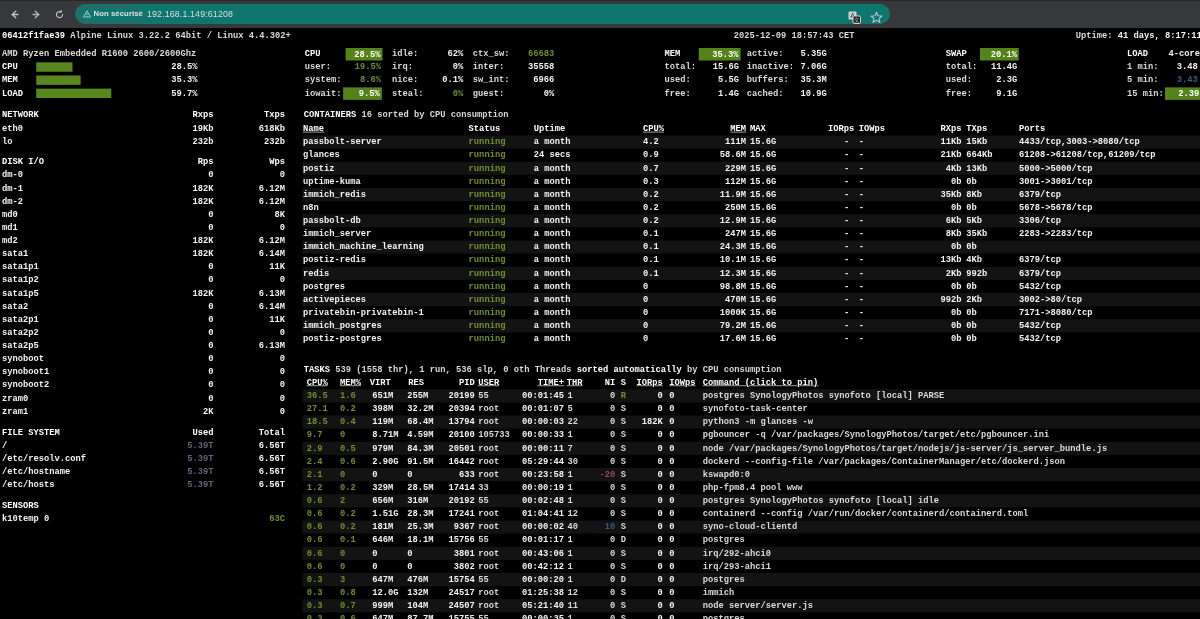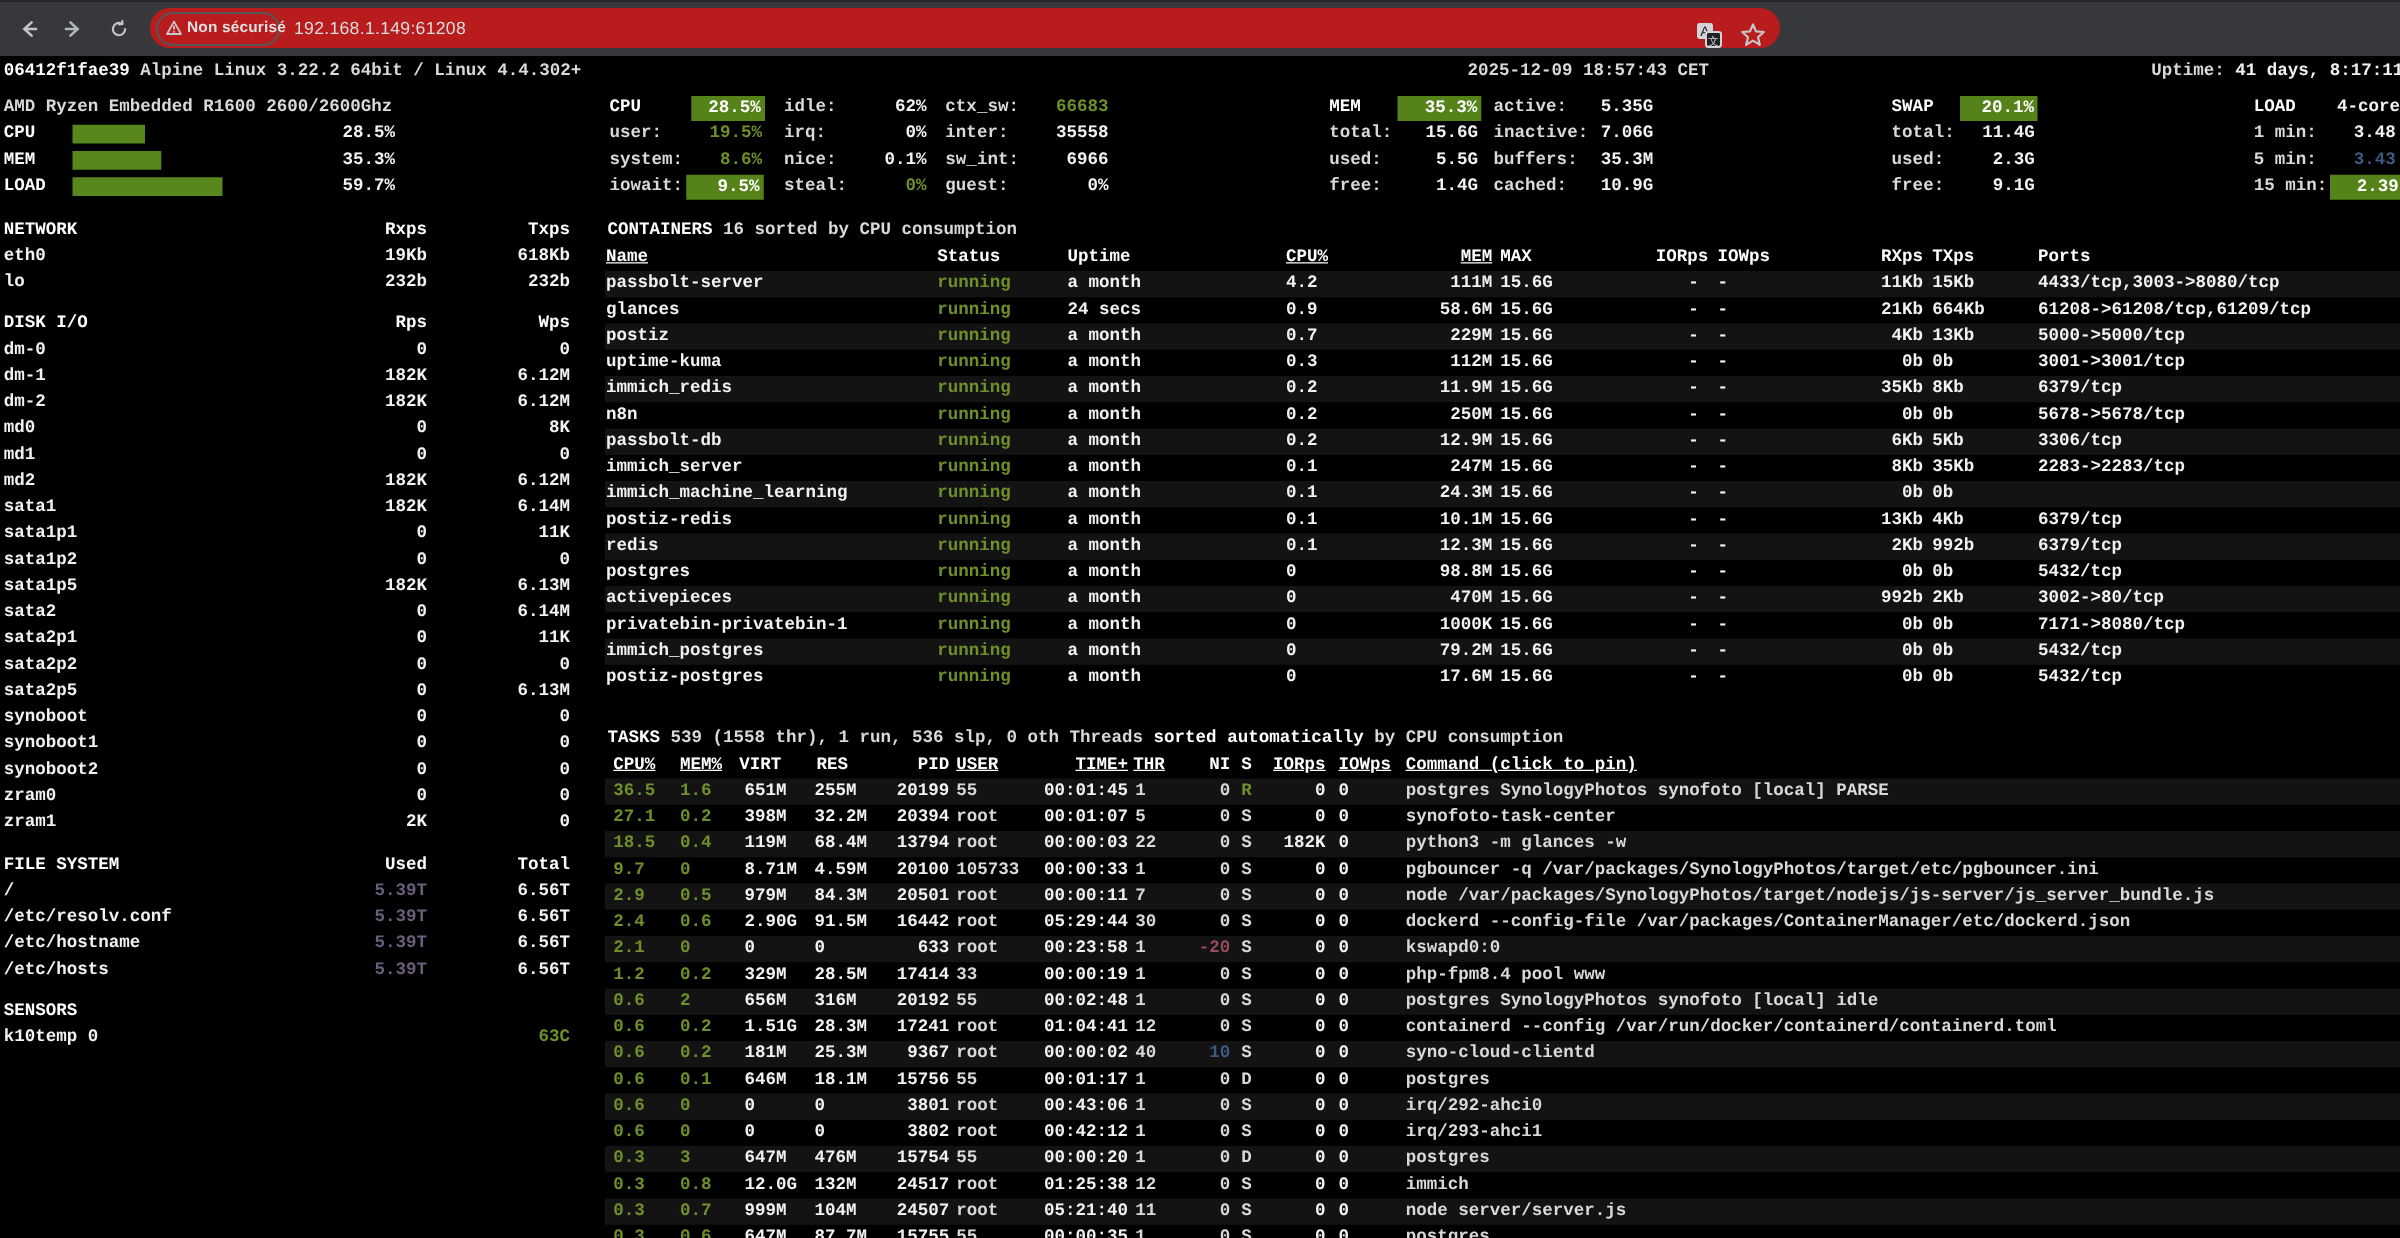--- a/index.html
+++ b/index.html
@@ -1,19 +1,19 @@
 <!DOCTYPE html>
 <html><head><meta charset="utf-8"><title>Glances</title><style>
 
 *{margin:0;padding:0;box-sizing:border-box}
 html,body{background:#000;}
 #frame{position:relative;width:1200px;height:619px;overflow:hidden;background:#000;font-family:"Liberation Sans",sans-serif;}
 #chrome{position:absolute;left:0;top:0;width:1200px;height:28px;background:#37383c;}
 #chrome .topline{position:absolute;left:0;top:0;width:100%;height:1px;background:#26272b;}
-#pill{position:absolute;left:75px;top:4px;width:815px;height:20px;border-radius:10px;background:#b91c1c;}
+#pill{position:absolute;left:75px;top:4px;width:815px;height:20px;border-radius:10px;background:#0f766e;}
 #chip{position:absolute;left:2.5px;top:1.5px;width:62px;height:17px;border-radius:8.5px;border:1px solid #54565a;}
 #page{position:absolute;left:0;top:28px;width:1200px;height:591px;overflow:hidden;background:#000;}
 #inner{position:absolute;left:0;top:0;width:1920px;height:946px;background:#000;
   transform:scale(0.625);transform-origin:0 0;
   font-family:"Liberation Mono",monospace;font-size:14px;line-height:21px;color:#d9d9d9;font-weight:bold;}
 .c{position:absolute;white-space:pre;height:21px;}
 .b{font-weight:bold;}
 .w{color:#f2f2f2;font-weight:bold;}
 .g{color:#6f8f2a;}
 .blu{color:#3c5a82;}

